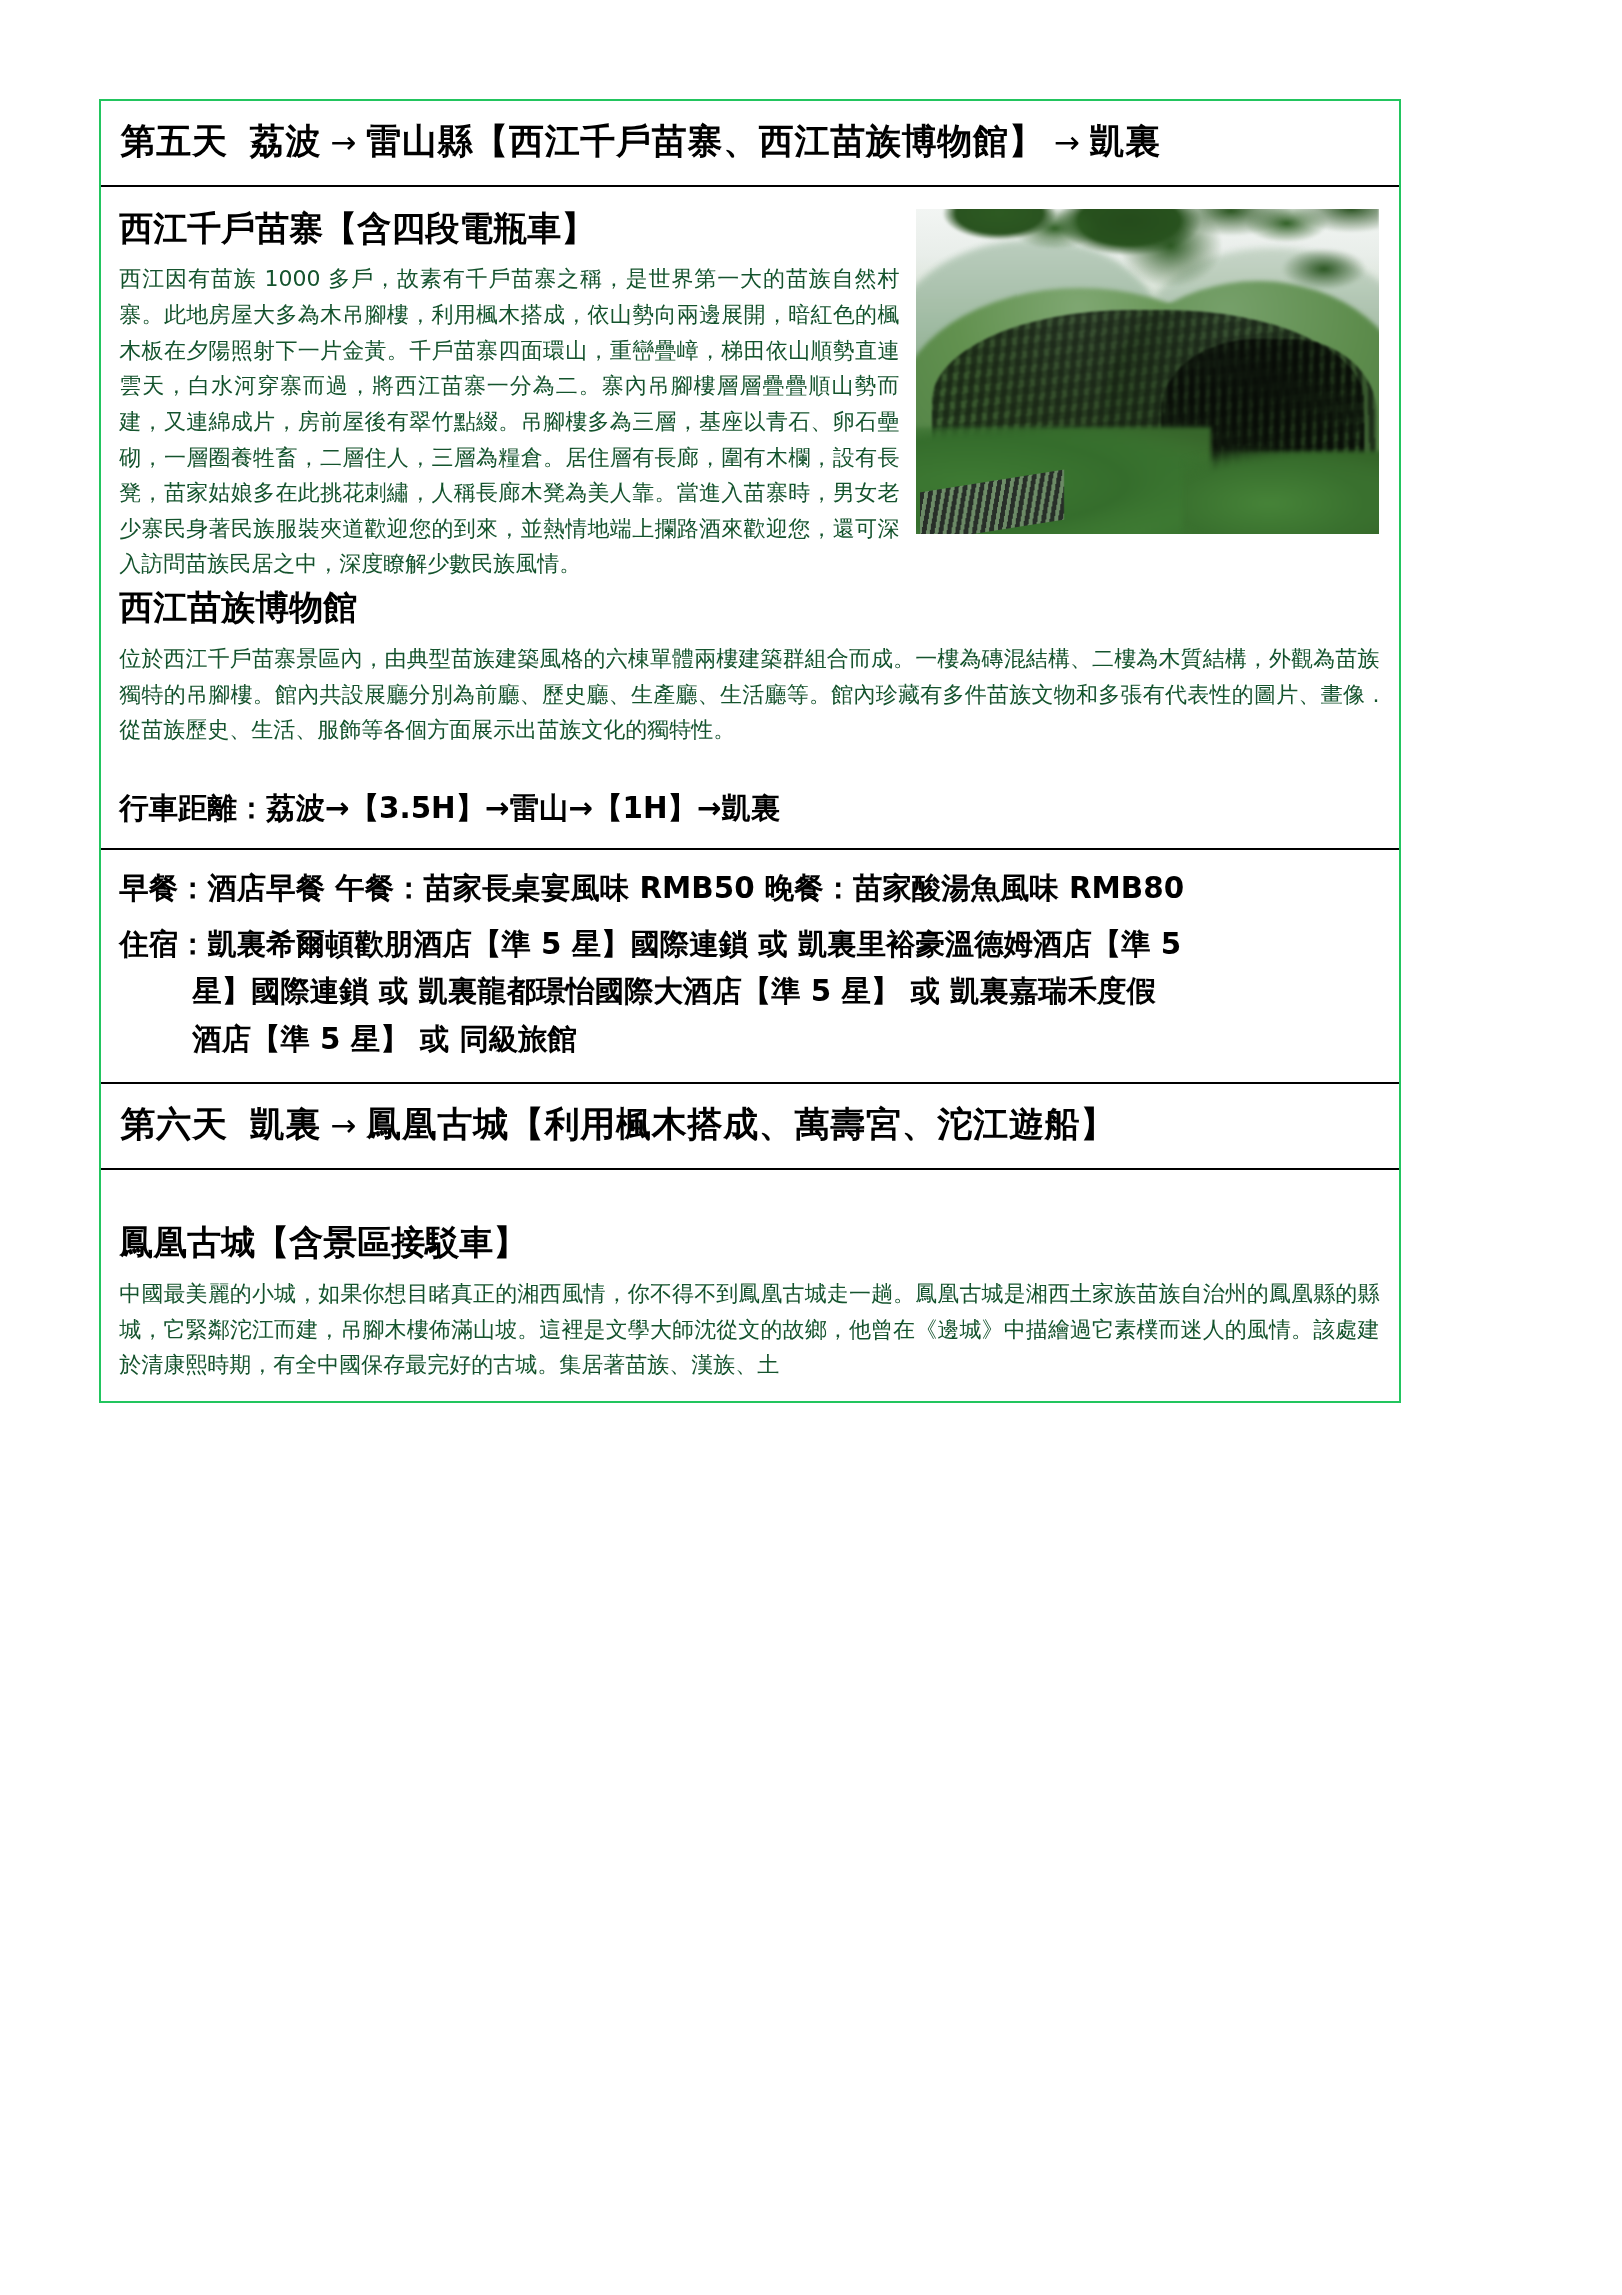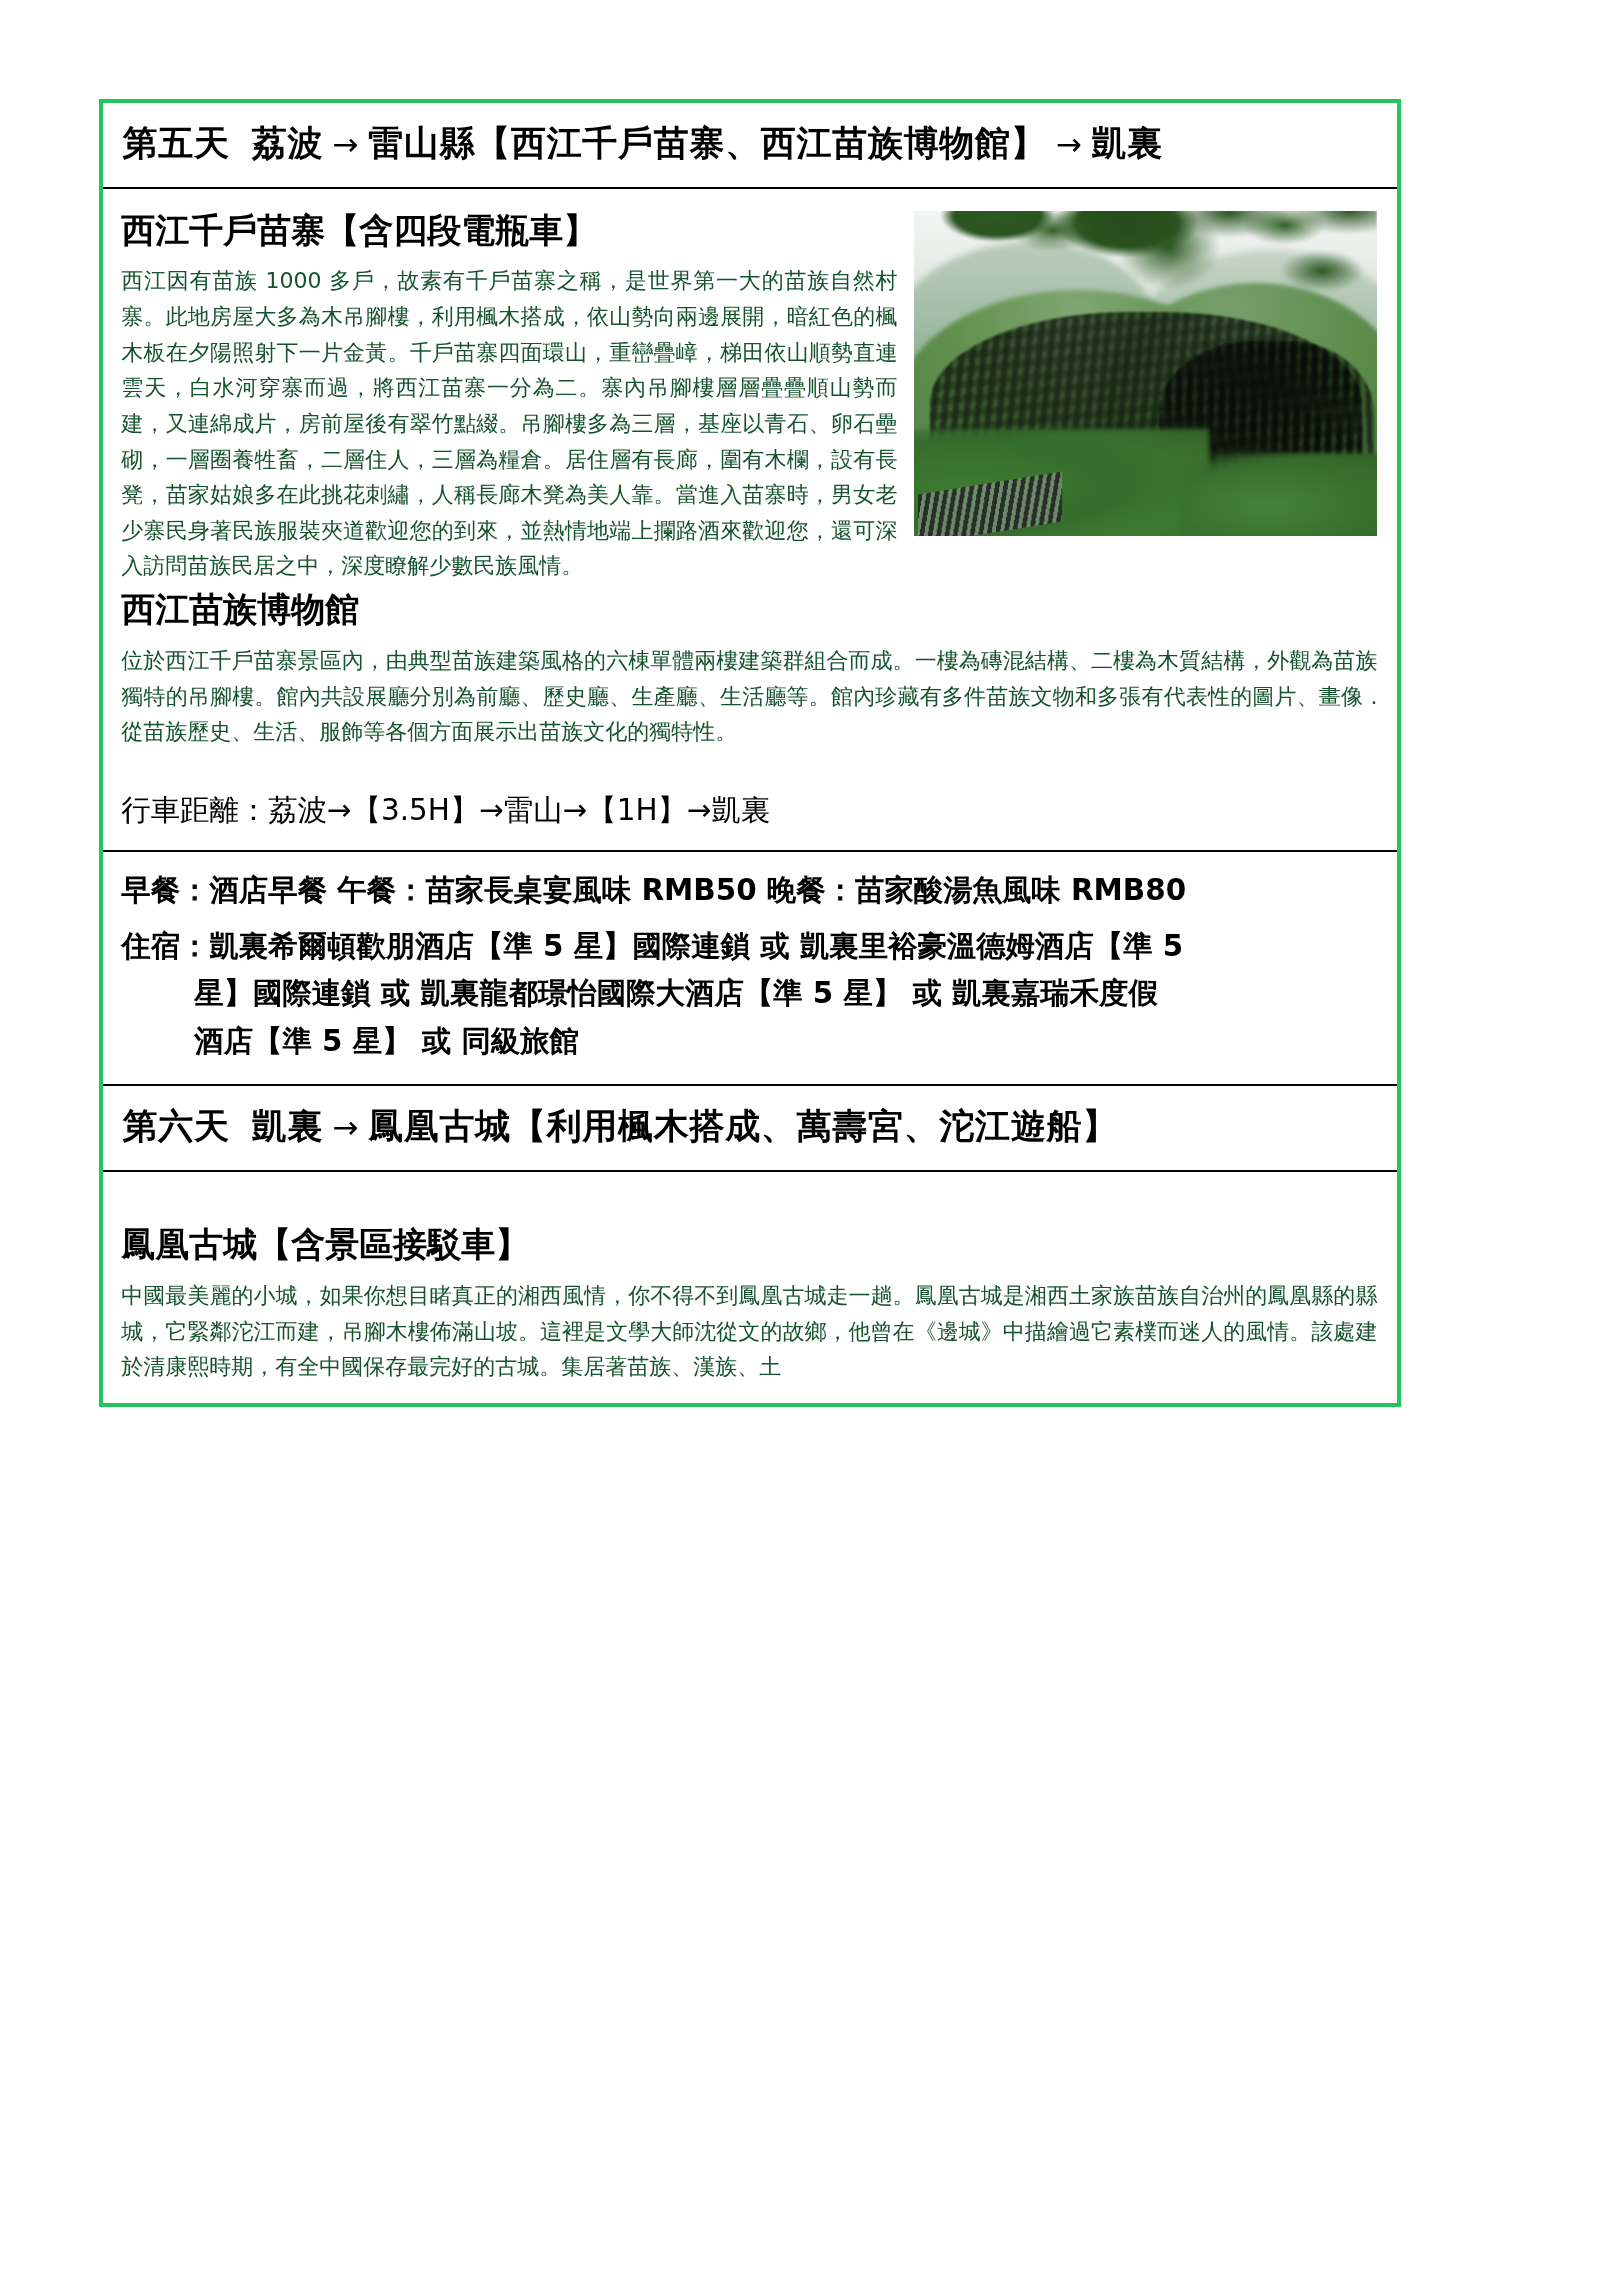--- a/index.html
+++ b/index.html
@@ -13,21 +13,21 @@
   .page{
     position:relative;
     width:1622px;height:2295px;
     box-sizing:border-box;
     padding:99px 97px 0 99px;
   }
 
   
   .itinerary{
     width:1302px;
-    border:4px solid #22c55e;
+    border:2px solid #22c55e;
     border-collapse:collapse;
     box-sizing:border-box;
   }
   .row{
     border-bottom:2px solid #000;
     box-sizing:border-box;
   }
   .row:last-child{border-bottom:none;margin-top:32px;}
   .cell{
     padding:17px 19.6px 19.6px 19.6px;
@@ -193,21 +193,21 @@
     font-weight:bold;
     line-height:1.62;
     color:#000;
     margin:10.5px 0 0 0;
   }
   .lodging .ln{display:block;}
   .lodging .ind{padding-left:73px;}
 
   .drive{
     font-size:29.4px;
-    font-weight:normal;
+    font-weight:bold;
     line-height:1.5;
     color:#000;
     margin:0;
     white-space:nowrap;
   }
   .spacer-md{height:38px;}
 </style>
 </head>
 <body>
 

